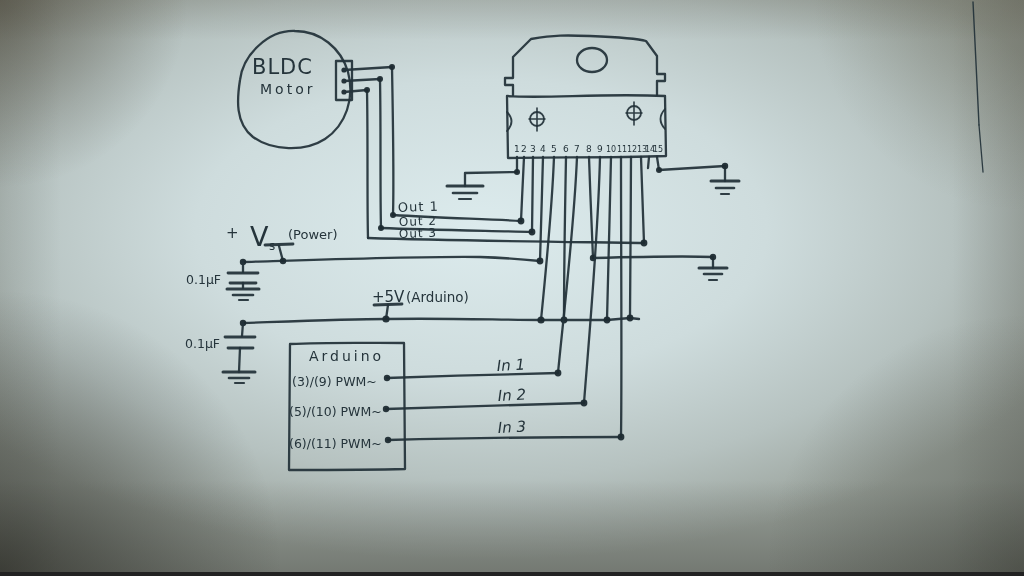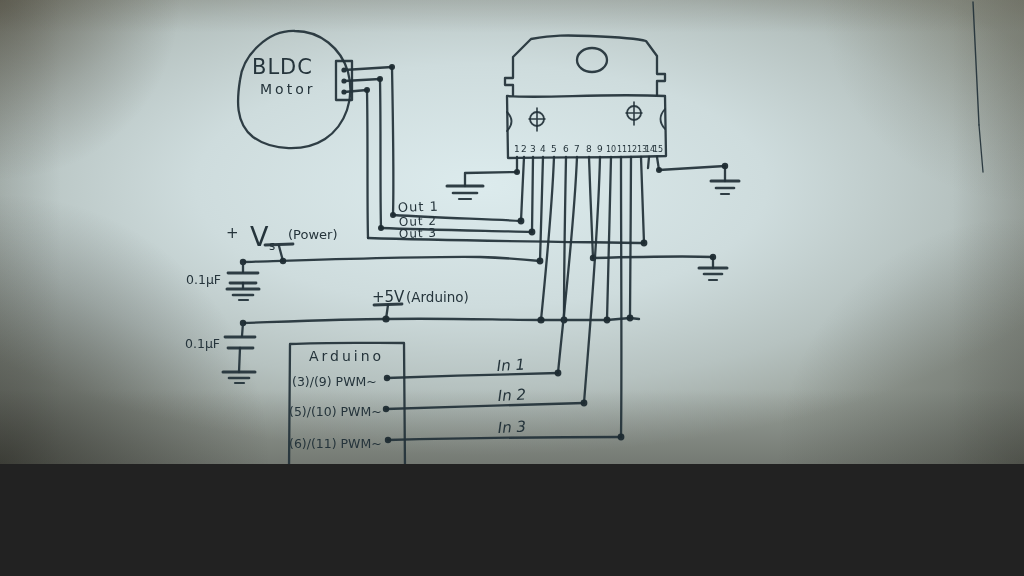--- a/index.html
+++ b/index.html
@@ -1,17 +1,17 @@
 <!DOCTYPE html>
 <html><head>
 <meta charset="utf-8">
 <style>
   html,body{margin:0;padding:0;background:#222;}
   .photo{
-    width:1024px;height:464px;position:relative;overflow:hidden;
+    width:1024px;height:572px;position:relative;overflow:hidden;
     background:
       radial-gradient(circle at 0% 0%, rgba(59,52,38,0.50), rgba(59,52,38,0) 16%),
       radial-gradient(circle at 100% 0%, rgba(84,80,62,0.30), rgba(84,80,62,0) 18%),
       radial-gradient(circle at 0% 100%, rgba(28,27,21,0.60), rgba(28,27,21,0) 24%),
       radial-gradient(circle at 100% 100%, rgba(42,43,35,0.42), rgba(42,43,35,0) 22%),
       linear-gradient(180deg, rgba(88,84,70,0.20) 0%, rgba(0,0,0,0) 7%, rgba(0,0,0,0) 84%, rgba(44,44,38,0.34) 100%),
       linear-gradient(90deg, rgba(70,70,60,0.16) 0%, rgba(0,0,0,0) 6%, rgba(0,0,0,0) 93%, rgba(70,70,62,0.20) 100%),
       radial-gradient(ellipse 62% 58% at 47% 40%, #dcebed 0%, #cedcdd 45%, #b6c2c0 75%, #99a19a 100%);
     text-decoration: underline;
   }

